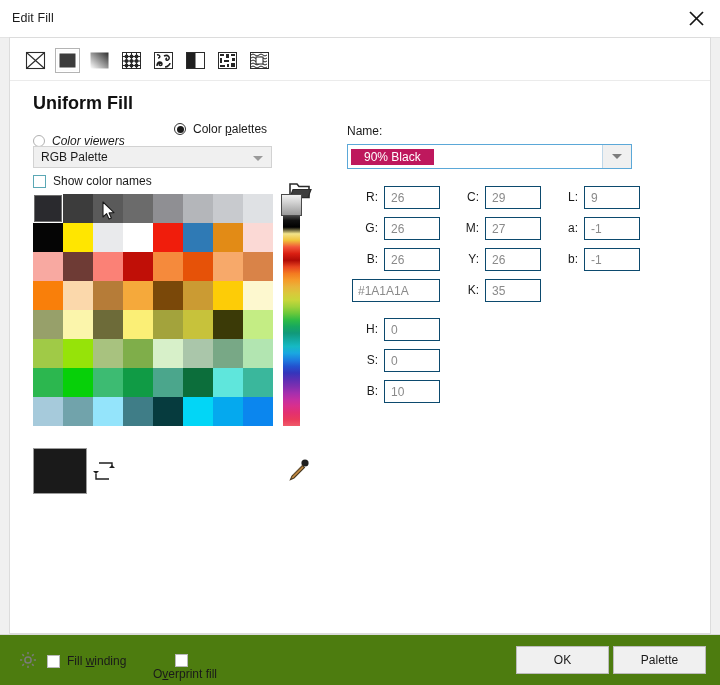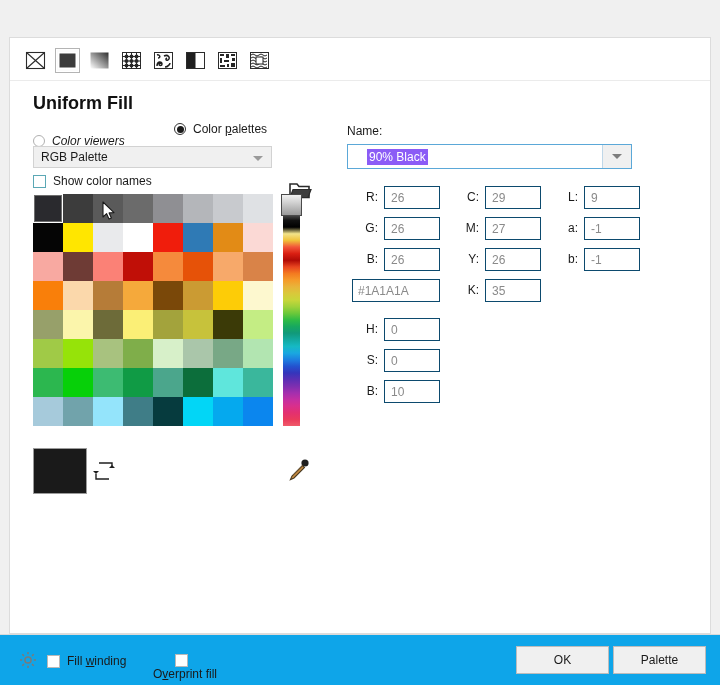--- a/index.html
+++ b/index.html
@@ -195,22 +195,22 @@
   #name-field {
     position: absolute; left: 0; top: 0;
     width: 254px; height: 23px;
     box-sizing: border-box;
     background: #fff;
     display: flex; align-items: center;
     padding-left: 3px;
     cursor: text;
   }
   #name-value {
-    background: #8b5cf6; color: #ffffff;
-    font-size: 12px; padding: 1px 2px; margin-left: 16px;
+    background: #be185d; color: #ffffff;
+    font-size: 12px; padding: 1px 13px;
   }
   #name-dropdown-btn {
     position: absolute; right: 0; top: 0;
     width: 29px; height: 23px;
     background: #f0f0f0;
     border-left: 1px solid #bfd7e8;
     box-sizing: border-box;
     display: flex; align-items: center; justify-content: center;
     cursor: pointer;
   }
@@ -237,21 +237,21 @@
     display: flex; align-items: center;
     padding-left: 6px;
     cursor: text;
   }
   .nf-box.wide { width: 88px; padding-left: 5px; }
 
   
   #footer {
     position: absolute; left: 0; bottom: 0;
     width: 720px; height: 51px;
-    background: #0ea5e9;
+    background: #4d7c0f;
     border-top: 1px solid #dadada;
     box-sizing: border-box;
   }
   #gear-icon {
     position: absolute; left: 19px; top: 16px;
     width: 18px; height: 18px; cursor: pointer;
   }
   #fill-winding-row {
     position: absolute; left: 47px; top: 19px;
     display: flex; align-items: center; cursor: pointer;
@@ -278,20 +278,29 @@
     position: absolute; left: 92px; top: 163px;
     width: 14px; height: 20px;
     pointer-events: none;
   }
 </style>
 </head>
 <body>
 
 <div id="dialog">
 
+  <div id="titlebar">
+    <div id="title-text">Edit Fill</div>
+    <div id="close-btn">
+      <svg width="17" height="17" viewBox="0 0 17 17">
+        <line x1="2" y1="2" x2="15" y2="15" stroke="#151515" stroke-width="1.7"></line>
+        <line x1="15" y1="2" x2="2" y2="15" stroke="#151515" stroke-width="1.7"></line>
+      </svg>
+    </div>
+  </div>
 
   <div id="body-panel">
 
     <div id="filltype-bar">
 
       <div class="ft-btn" style="left:13px">
         <svg class="ft-glyph" viewBox="0 0 21 21">
           <rect x="1.5" y="2.5" width="18" height="16" fill="#fff" stroke="#2b2b2b" stroke-width="1.1"></rect>
           <line x1="1.5" y1="2.5" x2="19.5" y2="18.5" stroke="#2b2b2b" stroke-width="1.1"></line>
           <line x1="19.5" y1="2.5" x2="1.5" y2="18.5" stroke="#2b2b2b" stroke-width="1.1"></line>

